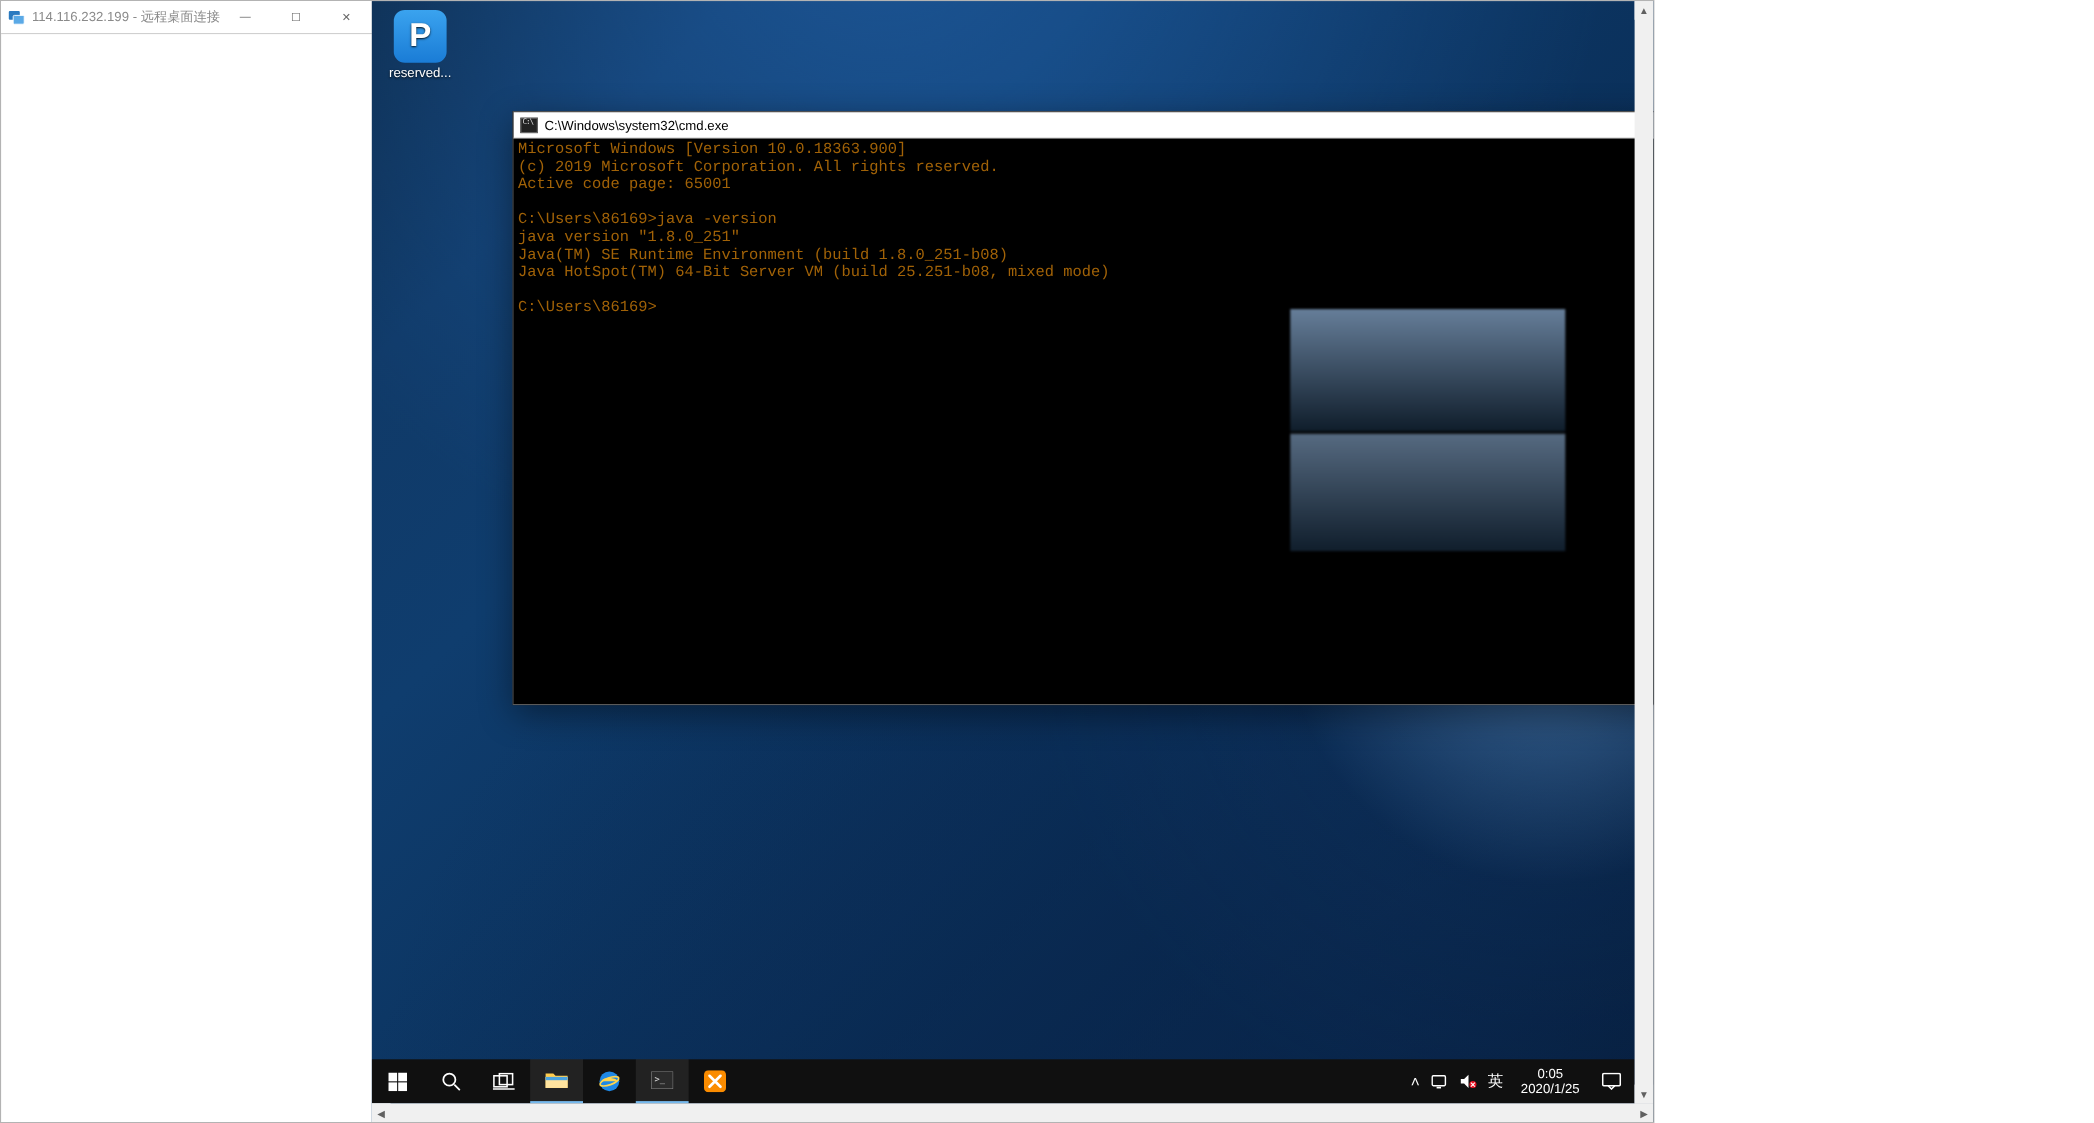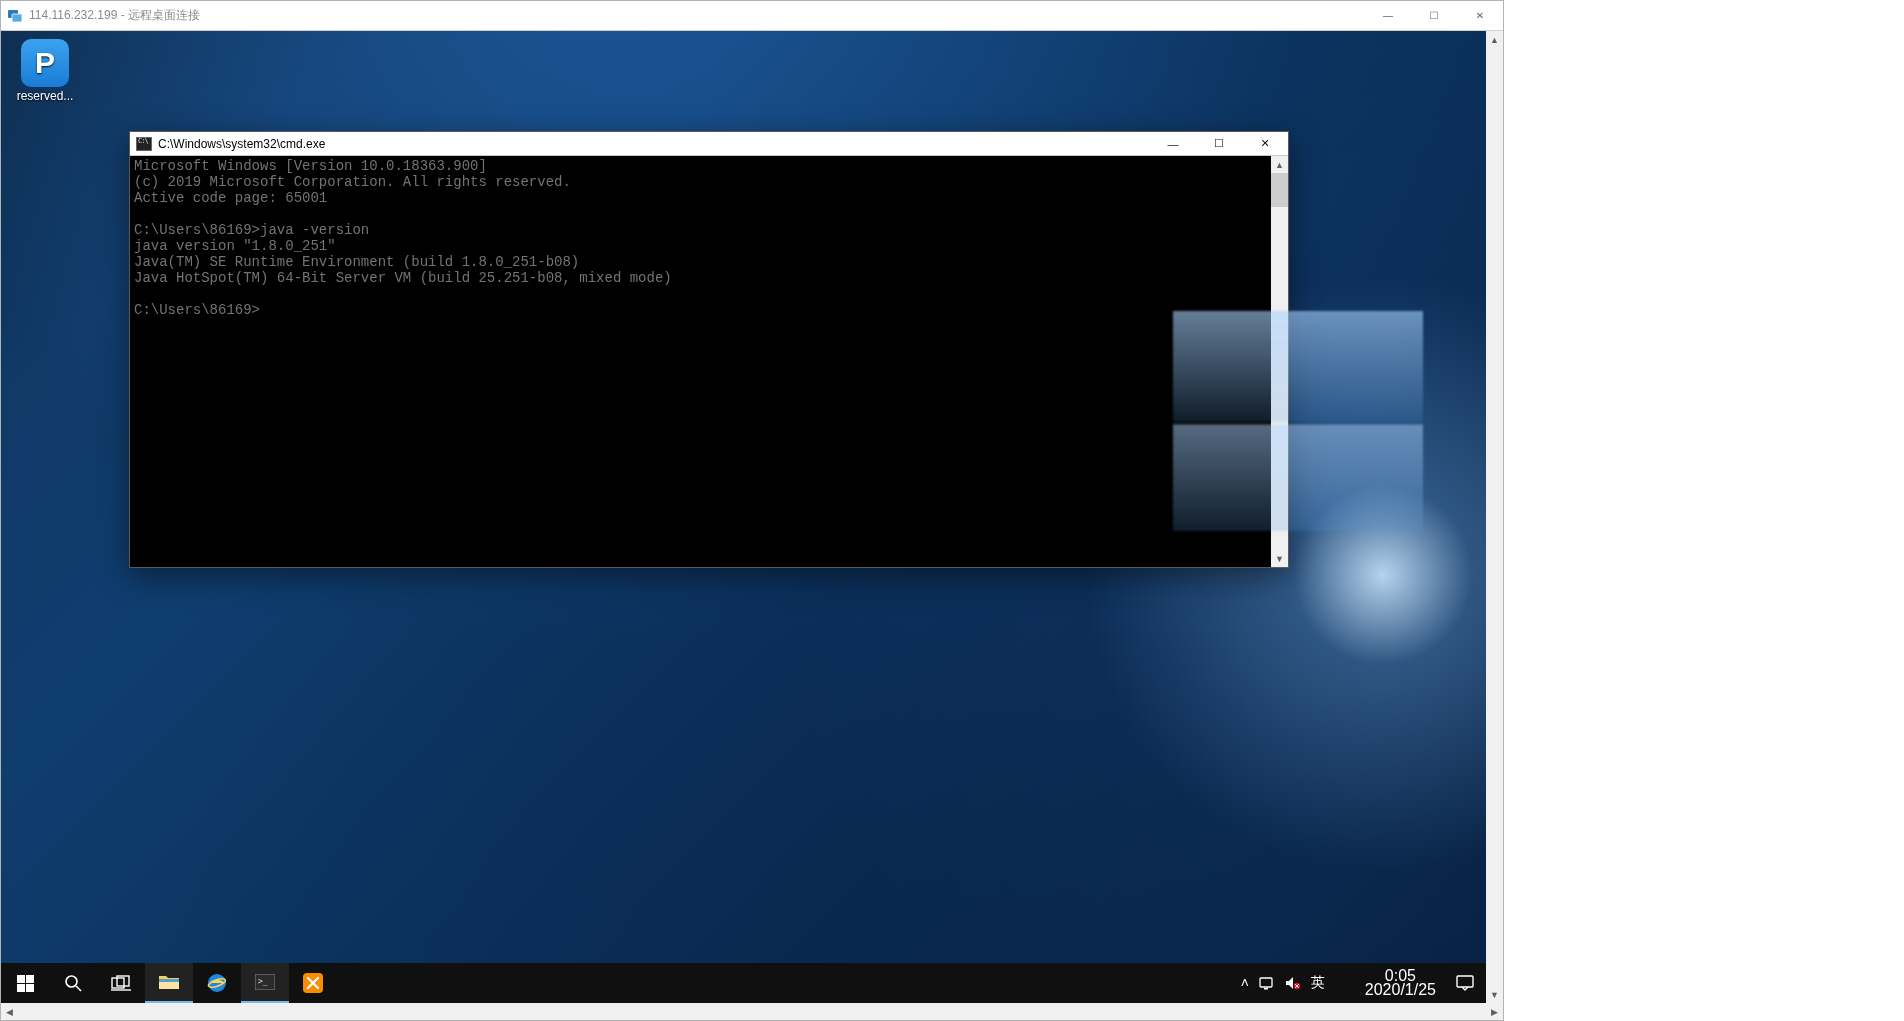--- a/index.html
+++ b/index.html
@@ -5,21 +5,21 @@
   * { margin: 0; padding: 0; box-sizing: border-box; }
   html, body { width: 1904px; height: 1021px; overflow: hidden; font-family: "Segoe UI", "Microsoft YaHei", sans-serif; }
   body { background: #fff; }
 
   
   .rdc-window {
     position: absolute;
     left: 0; top: 0; width: 1504px; height: 1021px;
     background: #ffffff;
     border: 1px solid #b3b3b3;
-    display: flex; flex-direction: column;
+    display: flex; flex-direction: row;
   }
   .rdc-titlebar {
     height: 30px; display: flex; align-items: center;
     background: #ffffff; border-bottom: 1px solid #d0d0d0;
     padding-left: 6px;
   }
   .rdc-titlebar .rdc-icon { width: 16px; height: 16px; margin-right: 6px; display: flex; align-items: center; justify-content: center; }
   .rdc-titlebar .title { font-size: 12px; color: #8a8a8a; flex: 1; white-space: nowrap; }
   .rdc-win-controls { display: flex; height: 100%; }
   .rdc-win-controls .btn {
@@ -73,21 +73,21 @@
   }
   .desktop-icon .icon {
     width:48px; height:48px; border-radius:10px;
     background:linear-gradient(180deg,#3aa3ef,#1a7cd6);
     display:flex; align-items:center; justify-content:center;
     color:#fff; font-size:30px; font-weight:700;
   }
 
   
   .cmd-window {
-    position:absolute; left:128px; top:100px; width:1160px; height:437px;
+    position:absolute; left:128px; top:100px; width:1160px; height:540px;
     background:#000; border:1px solid #5a5a5a;
     box-shadow:0 8px 30px rgba(0,0,0,0.45);
     display:flex; flex-direction:column;
   }
   .cmd-titlebar {
     height:24px; background:#ffffff; display:flex; align-items:center;
     border-bottom:1px solid #c8c8c8; padding-left:6px;
   }
   .cmd-titlebar .cmd-icon {
     width:16px; height:14px; margin-right:6px;
@@ -99,41 +99,41 @@
   .cmd-titlebar .title { font-size:12px; color:#000; flex:1; }
   .cmd-win-controls { display:flex; height:100%; }
   .cmd-win-controls .btn {
     width:46px; height:100%; display:flex; align-items:center; justify-content:center;
     font-size:11px; color:#111;
   }
   .cmd-body {
     flex:1; background:#000; display:flex; overflow:hidden;
   }
   .cmd-text {
-    flex:1; padding:2px 4px; color:#737373; font-family:"NSimSun","Consolas","Courier New",monospace;
+    flex:1; padding:2px 4px; color:#a16207; font-family:"NSimSun","Consolas","Courier New",monospace;
     font-size:14px; line-height:16px; white-space:pre; overflow:hidden;
   }
   .cmd-scroll { width:17px; background:#f0f0f0; display:flex; flex-direction:column; }
   .cmd-scroll .arrow { height:17px; display:flex; align-items:center; justify-content:center; font-size:9px; color:#606060;}
   .cmd-scroll .thumb { height:34px; background:#cdcdcd; }
   .cmd-scroll .track { flex:1; }
 
   
   .taskbar {
     position:absolute; left:0; right:17px; bottom:17px; height:40px;
     background:#101010; display:flex; align-items:stretch; color:#fff;
   }
   .taskbar .tbtn {
     width:48px; display:flex; align-items:center; justify-content:center;
     font-size:18px; color:#fff;
   }
   .taskbar .tbtn.active { background:rgba(255,255,255,0.08); border-bottom:2px solid #76b9ed; }
   .taskbar .spacer { flex:1; }
   .taskbar .tray { display:flex; align-items:center; gap:10px; padding:0 8px; font-size:12px; }
-  .taskbar .clock { text-align:center; font-size:16px; line-height:14px; padding:0 8px; display:flex; flex-direction:column; justify-content:center;margin-left:24px; }
+  .taskbar .clock { text-align:center; font-size:12px; line-height:14px; padding:0 8px; display:flex; flex-direction:column; justify-content:center; }
   .taskbar .notif { width:42px; display:flex; align-items:center; justify-content:center; }
   .tray-icon { display:flex; align-items:center; justify-content:center; font-size:14px; }
 
   
   svg { display:block; }
 </style>
 </head>
 <body>
 
 <div class="rdc-window">

